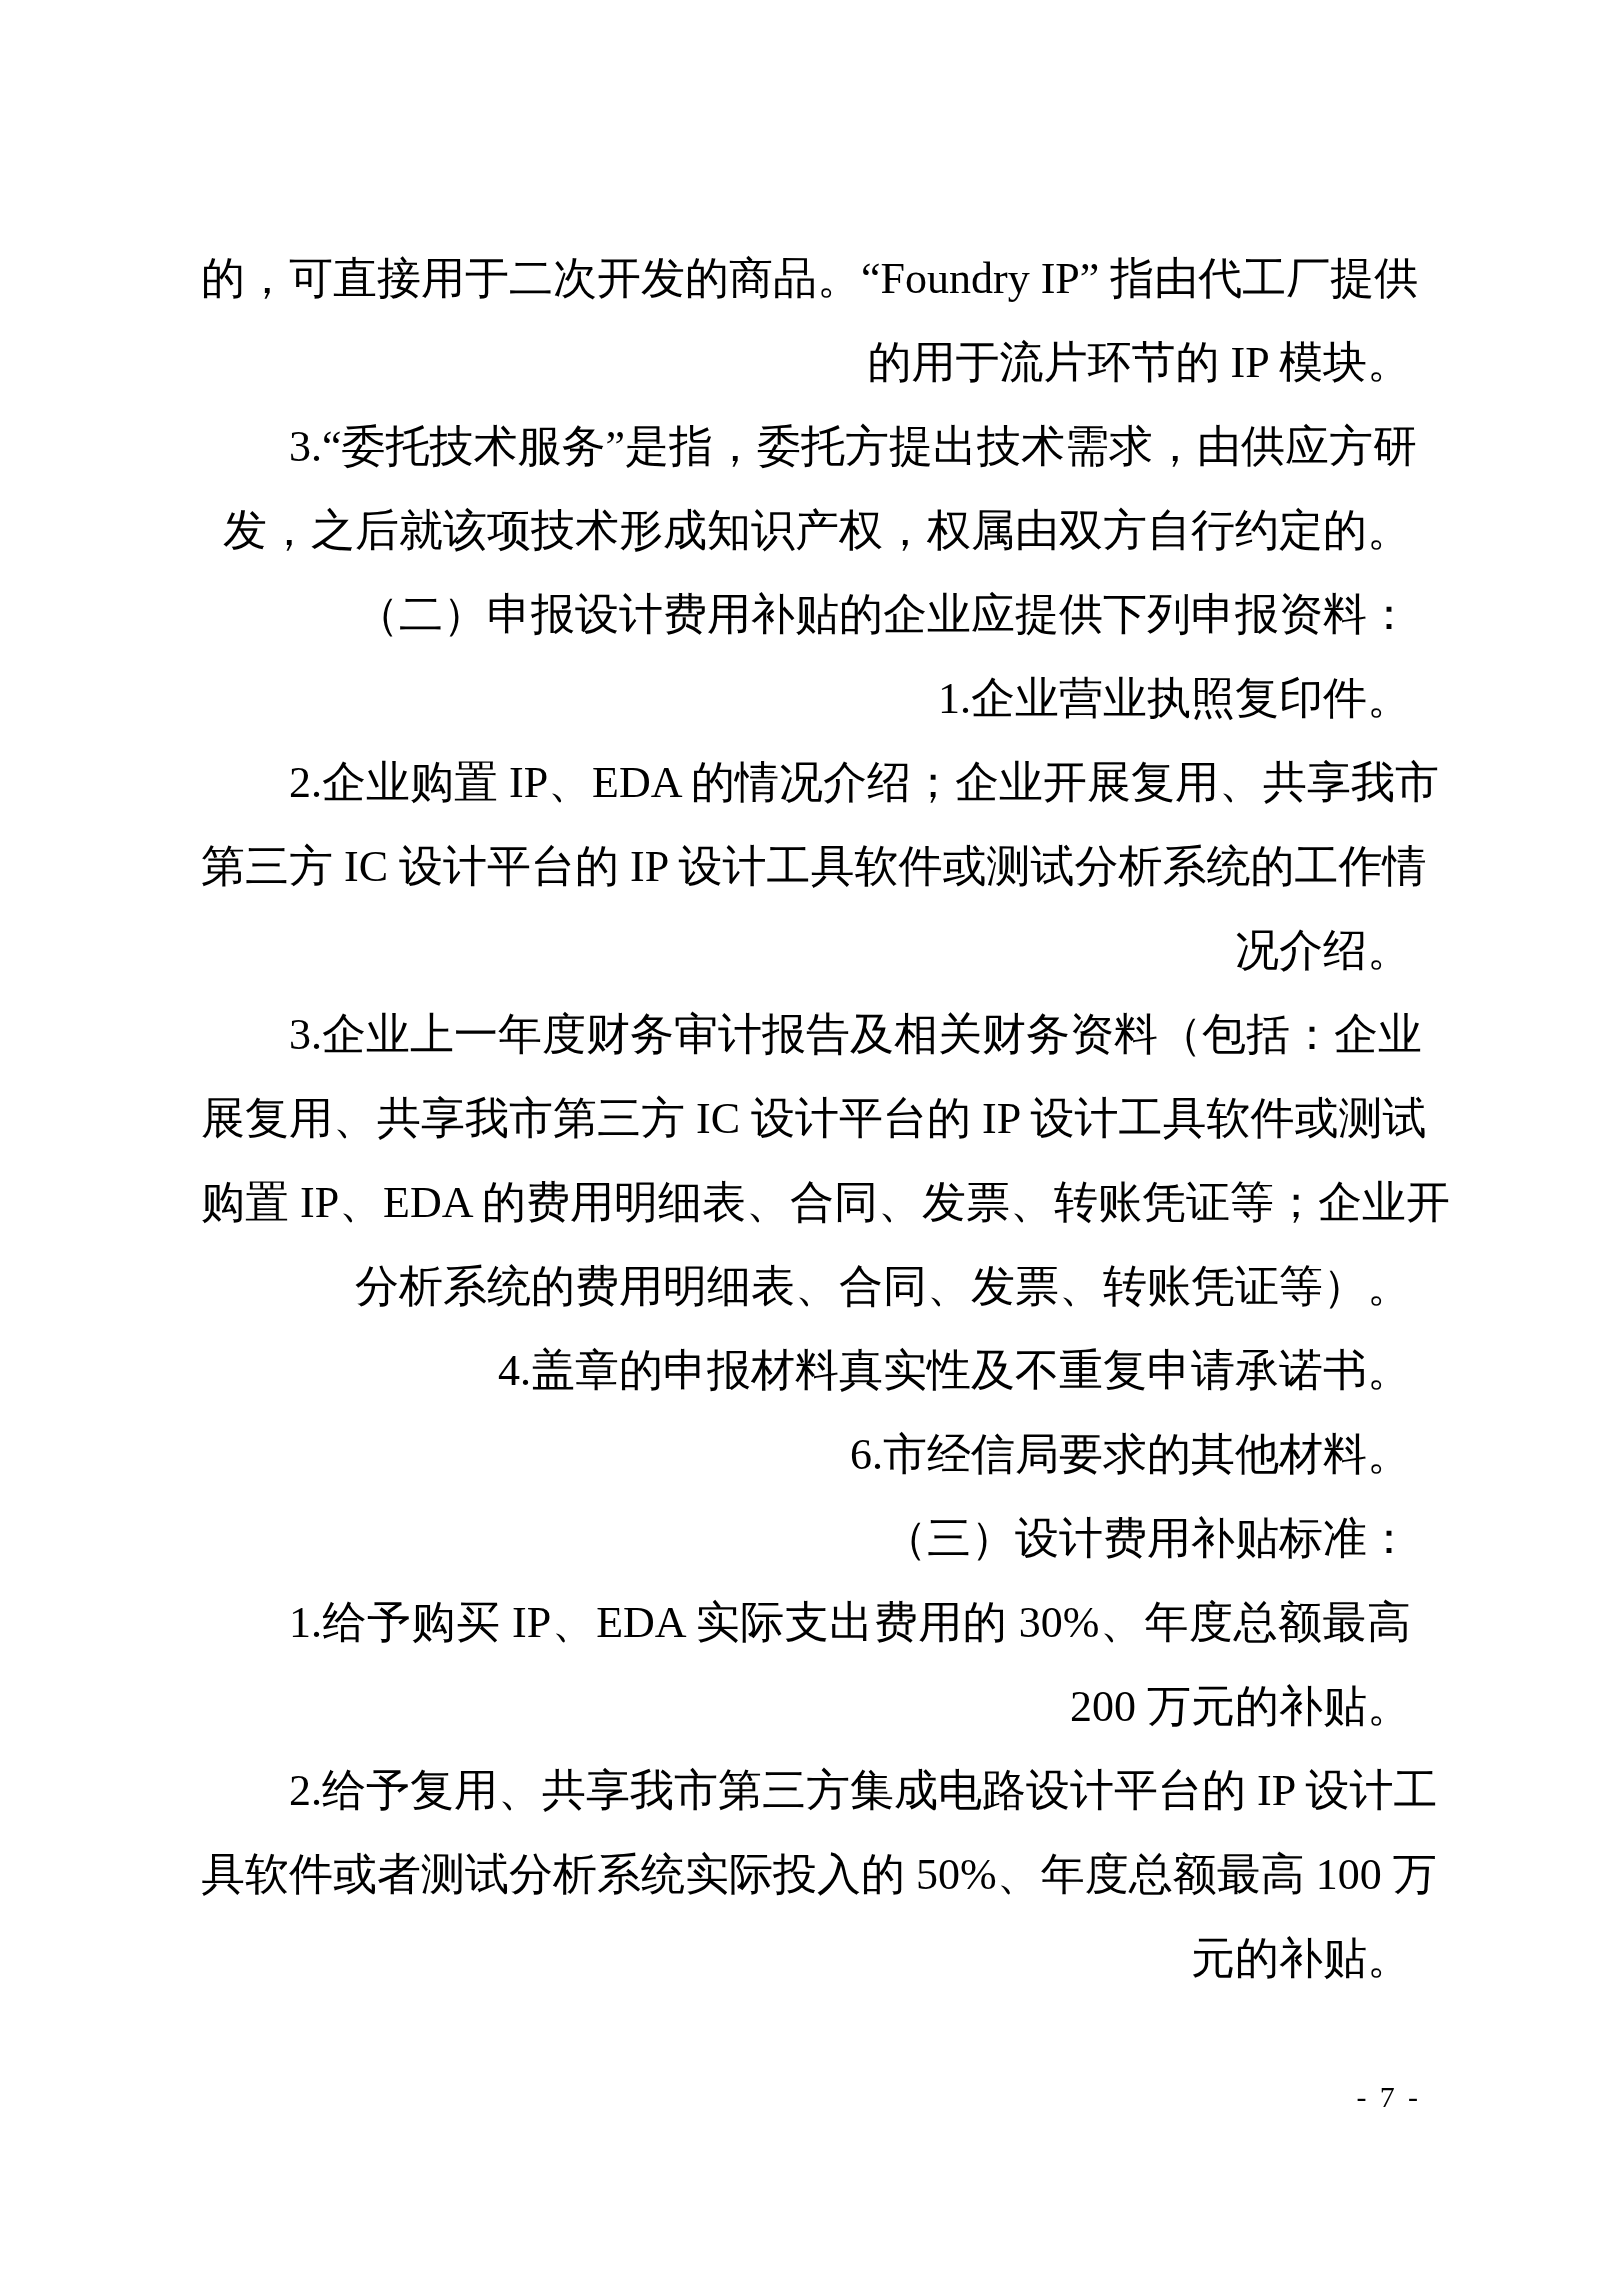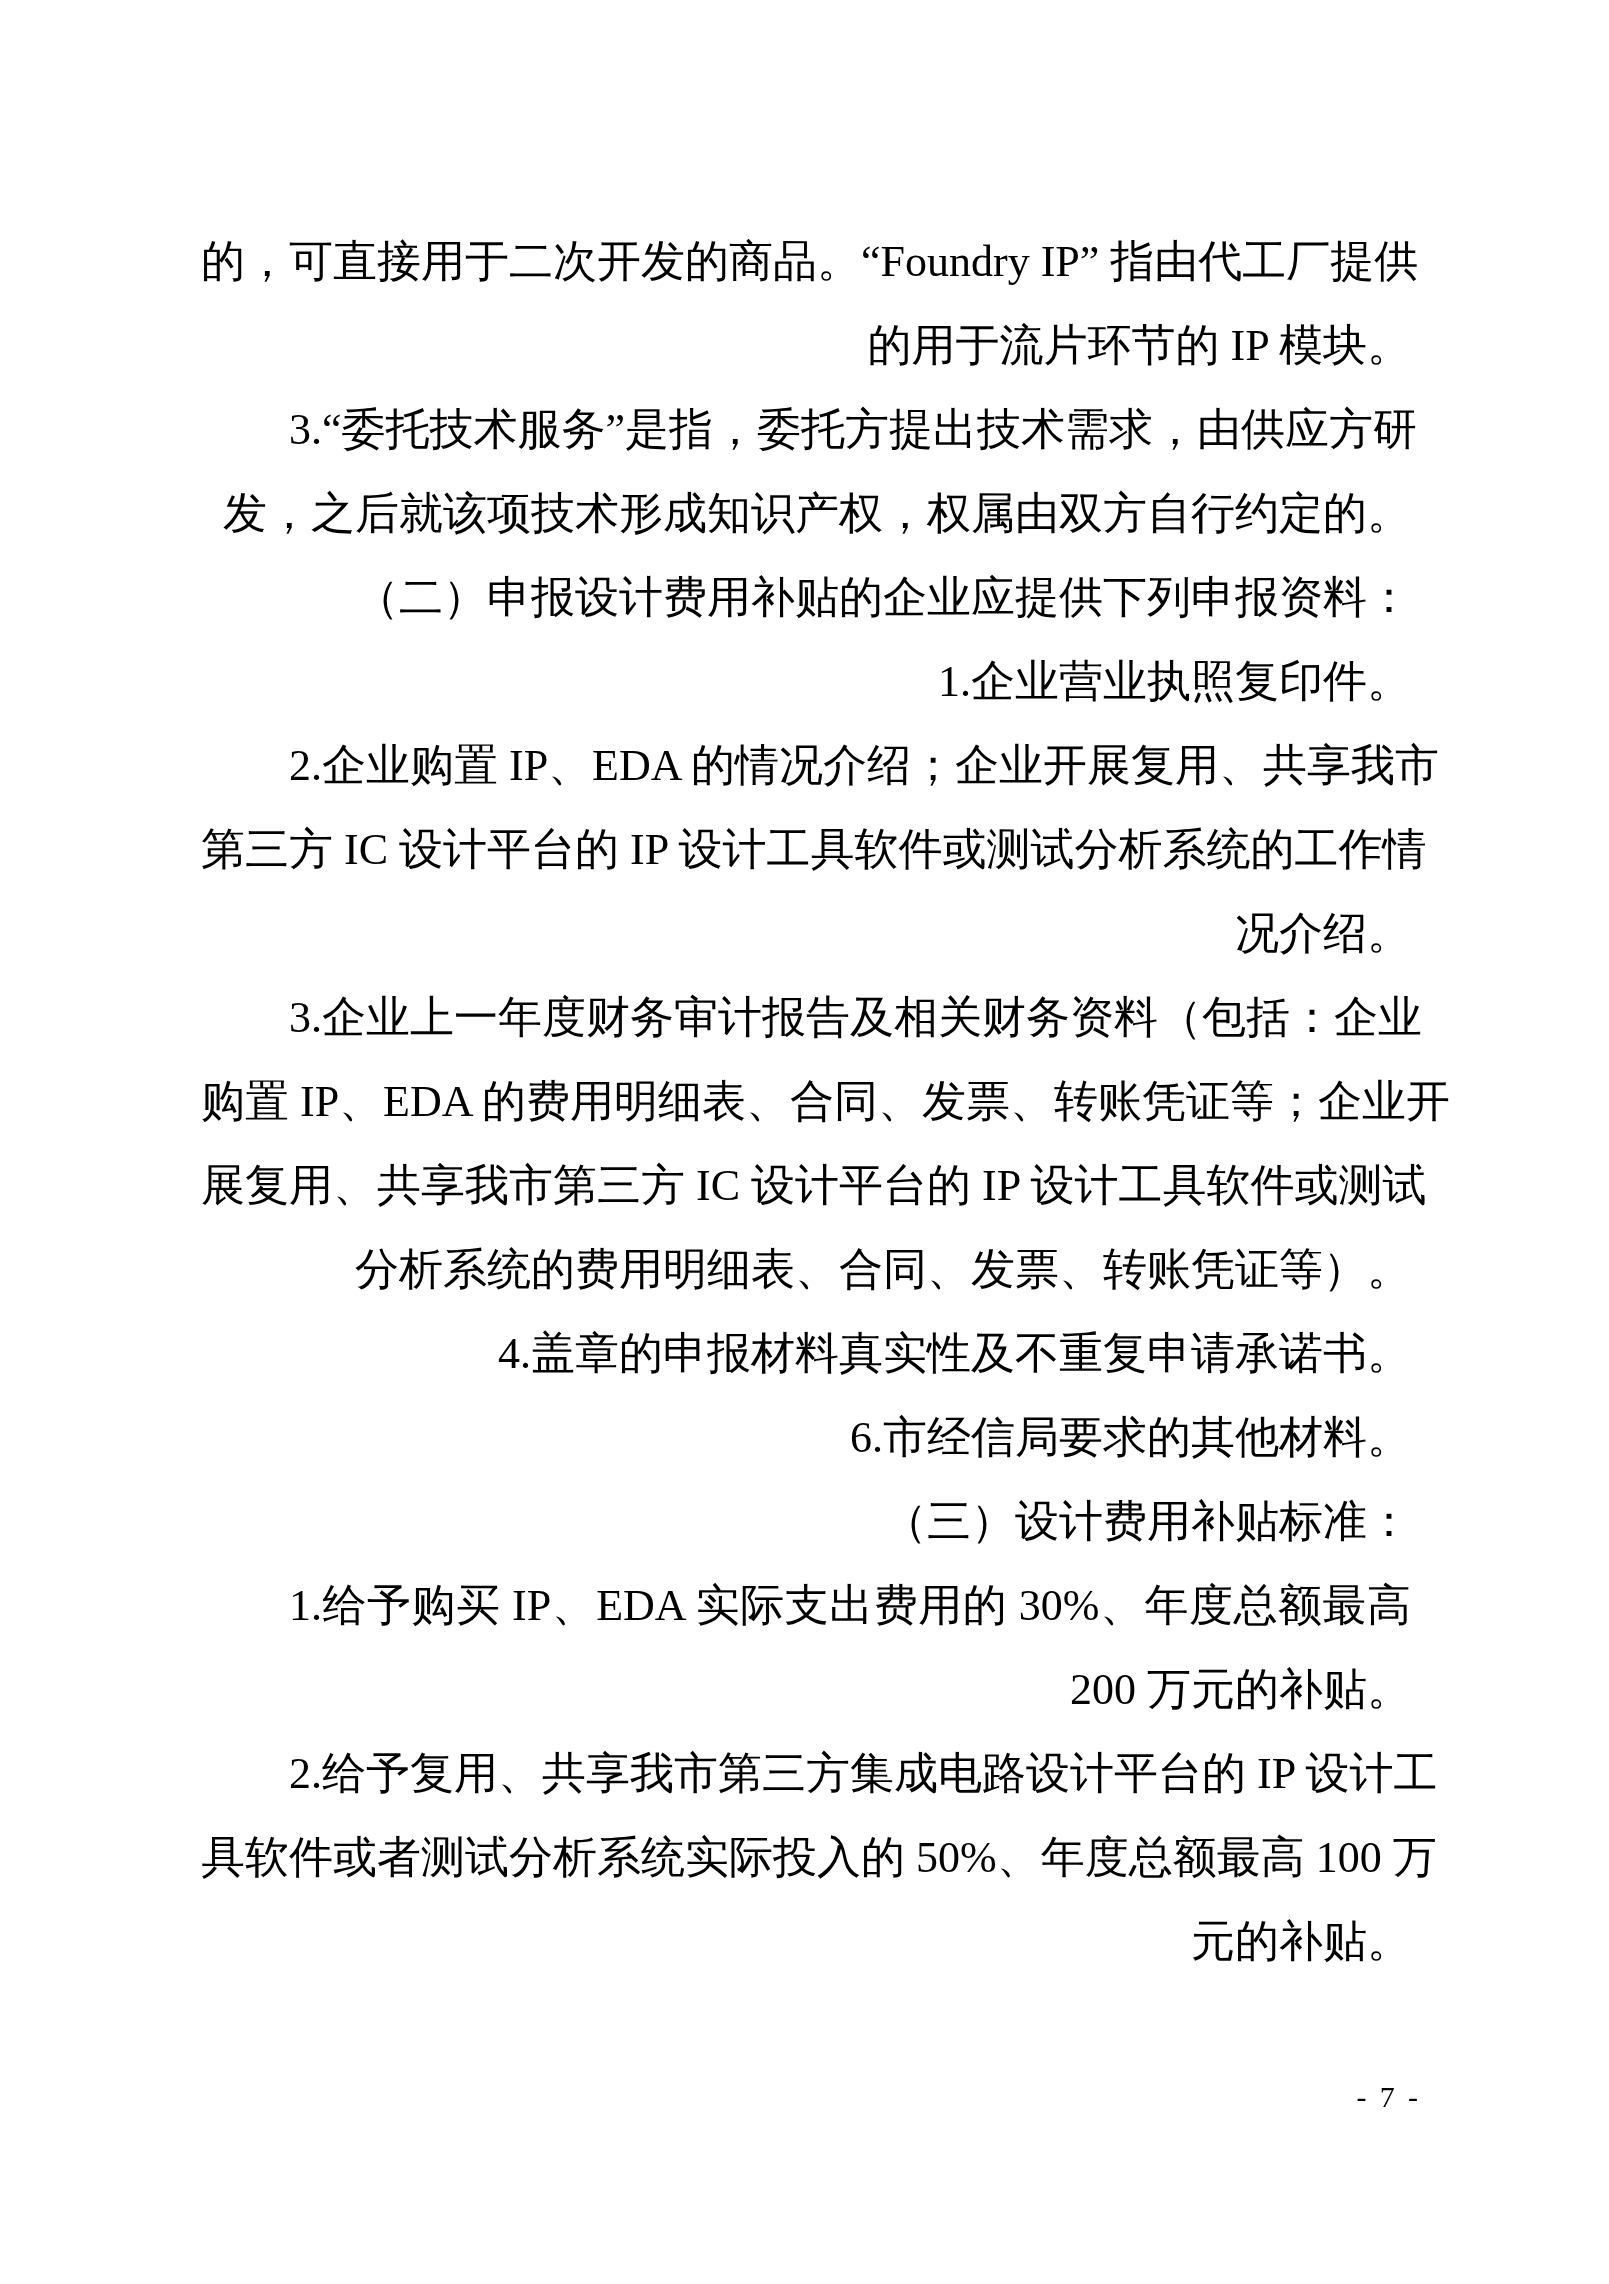--- a/index.html
+++ b/index.html
@@ -13,21 +13,21 @@
     height: 2285px;
     margin: 0 auto;
     background: #ffffff;
     color: #000000;
     font-family: "Liberation Serif", "DejaVu Serif", serif;
     overflow: hidden;
   }
   .doc-body {
     position: absolute;
     left: 201px;
-    top: 220px;
+    top: 237px;
     width: 1210px;
   }
   .line {
     height: 84px;
     line-height: 84px;
     font-size: 44px;
     letter-spacing: 0px;
     white-space: nowrap;
     text-align: right;
     color: #000000;
@@ -58,22 +58,22 @@
     <div class="line justify">的，可直接用于二次开发的商品。“Foundry IP” 指由代工厂提供</div>
     <div class="line">的用于流片环节的 IP 模块。</div>
     <div class="line indent justify">3.“委托技术服务”是指，委托方提出技术需求，由供应方研</div>
     <div class="line">发，之后就该项技术形成知识产权，权属由双方自行约定的。</div>
     <div class="line indent">（二）申报设计费用补贴的企业应提供下列申报资料：</div>
     <div class="line indent">1.企业营业执照复印件。</div>
     <div class="line indent justify">2.企业购置 IP、EDA 的情况介绍；企业开展复用、共享我市</div>
     <div class="line justify">第三方 IC 设计平台的 IP 设计工具软件或测试分析系统的工作情</div>
     <div class="line">况介绍。</div>
     <div class="line indent justify">3.企业上一年度财务审计报告及相关财务资料（包括：企业</div>
+    <div class="line justify">展复用、共享我市第三方 IC 设计平台的 IP 设计工具软件或测试</div>
     <div class="line justify">购置 IP、EDA 的费用明细表、合同、发票、转账凭证等；企业开</div>
-    <div class="line justify">展复用、共享我市第三方 IC 设计平台的 IP 设计工具软件或测试</div>
     <div class="line">分析系统的费用明细表、合同、发票、转账凭证等）。</div>
     <div class="line indent">4.盖章的申报材料真实性及不重复申请承诺书。</div>
     <div class="line indent">6.市经信局要求的其他材料。</div>
     <div class="line indent">（三）设计费用补贴标准：</div>
     <div class="line indent justify">1.给予购买 IP、EDA 实际支出费用的 30%、年度总额最高</div>
     <div class="line">200 万元的补贴。</div>
     <div class="line indent justify">2.给予复用、共享我市第三方集成电路设计平台的 IP 设计工</div>
     <div class="line justify">具软件或者测试分析系统实际投入的 50%、年度总额最高 100 万</div>
     <div class="line">元的补贴。</div>
   </div>

